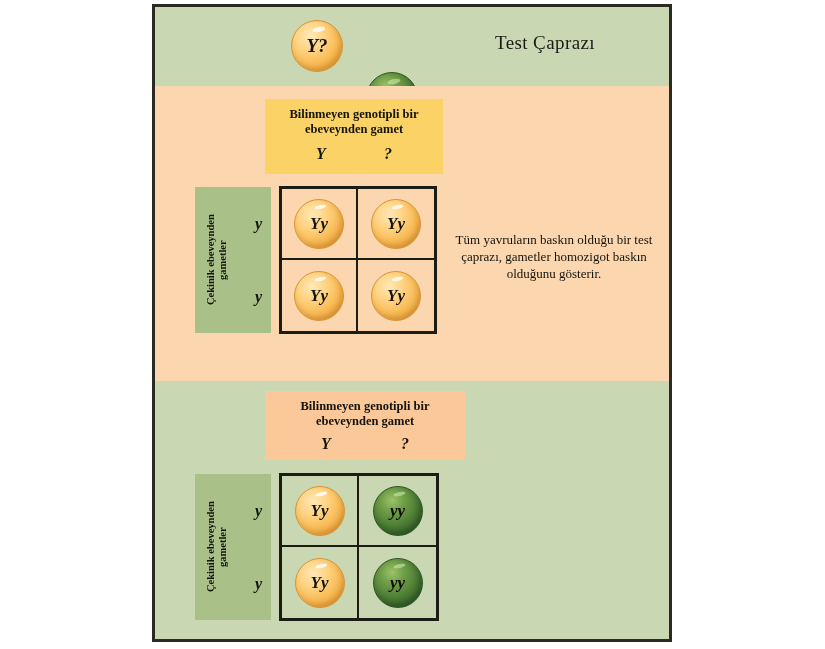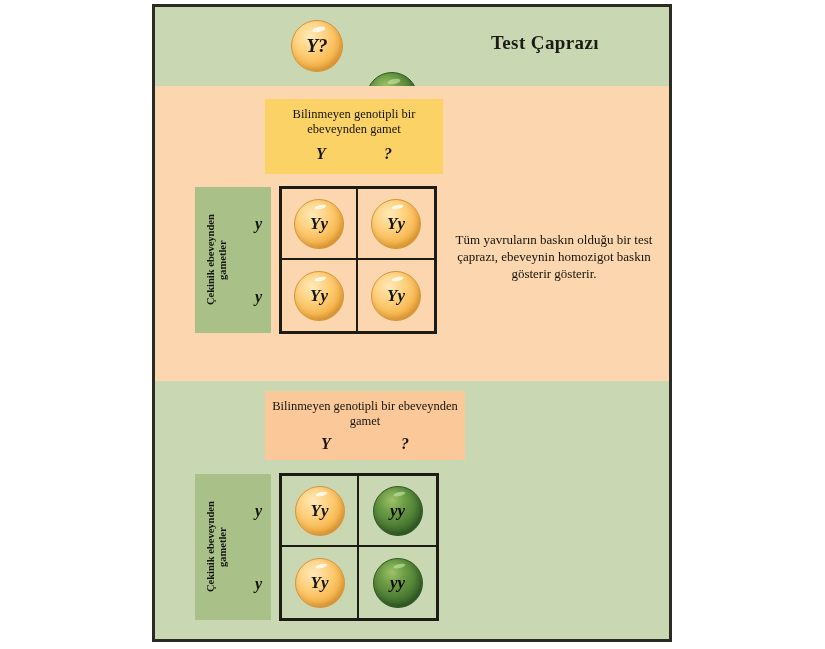--- a/index.html
+++ b/index.html
@@ -51,21 +51,21 @@
   }
   .pea-header-1 { position: absolute; left: 136px; top: 13px; }
   .pea-header-2 { position: absolute; left: 211px; top: 13px; }
   .title {
     position: absolute;
     left: 270px;
     top: 25px;
     width: 240px;
     text-align: center;
     font-size: 19px;
-    font-weight: 700;
+    font-weight: 400;
     color: #1b1b14;
     letter-spacing: 0.4px;
   }
 
   
   .pea {
     position: relative;
     border-radius: 50%;
     display: flex;
     align-items: center;
@@ -118,21 +118,21 @@
     width: 178px; height: 75px;
     background: #fbd266;
   }
   .gamete-box.bottom {
     left: 110px; top: 10px;
     width: 200px; height: 69px;
     background: #fbc89a;
   }
   .gamete-title {
     font-size: 12.5px;
-    font-weight: 400;
+    font-weight: 700;
     line-height: 1.22;
     color: #14140c;
   }
   .gamete-letters {
     margin-top: 7px;
     display: flex;
     justify-content: center;
     gap: 58px;
     font-size: 16px;
     font-weight: 700;
@@ -250,21 +250,21 @@
           <div class="pea pea-cell pea-yellow">Yy</div>
         </div>
         <div class="pcell">
           <div class="pea pea-cell pea-yellow">Yy</div>
         </div>
         <div class="pcell">
           <div class="pea pea-cell pea-yellow">Yy</div>
         </div>
       </div>
 
-      <div class="explain top">Tüm yavruların  baskın olduğu bir test çaprazı, ebeveynin homozigot baskın gösterir gösterir.</div>
+      <div class="explain top">Tüm yavruların  baskın olduğu bir test çaprazı, gametler homozigot baskın olduğunu gösterir.</div>
     </div>
 
     <div class="band band-lower">
 
       <div class="gamete-box bottom">
         <div class="gamete-title">Bilinmeyen genotipli bir ebeveynden gamet</div>
         <div class="gamete-letters">
           <span>Y</span>
           <span>?</span>
         </div>

